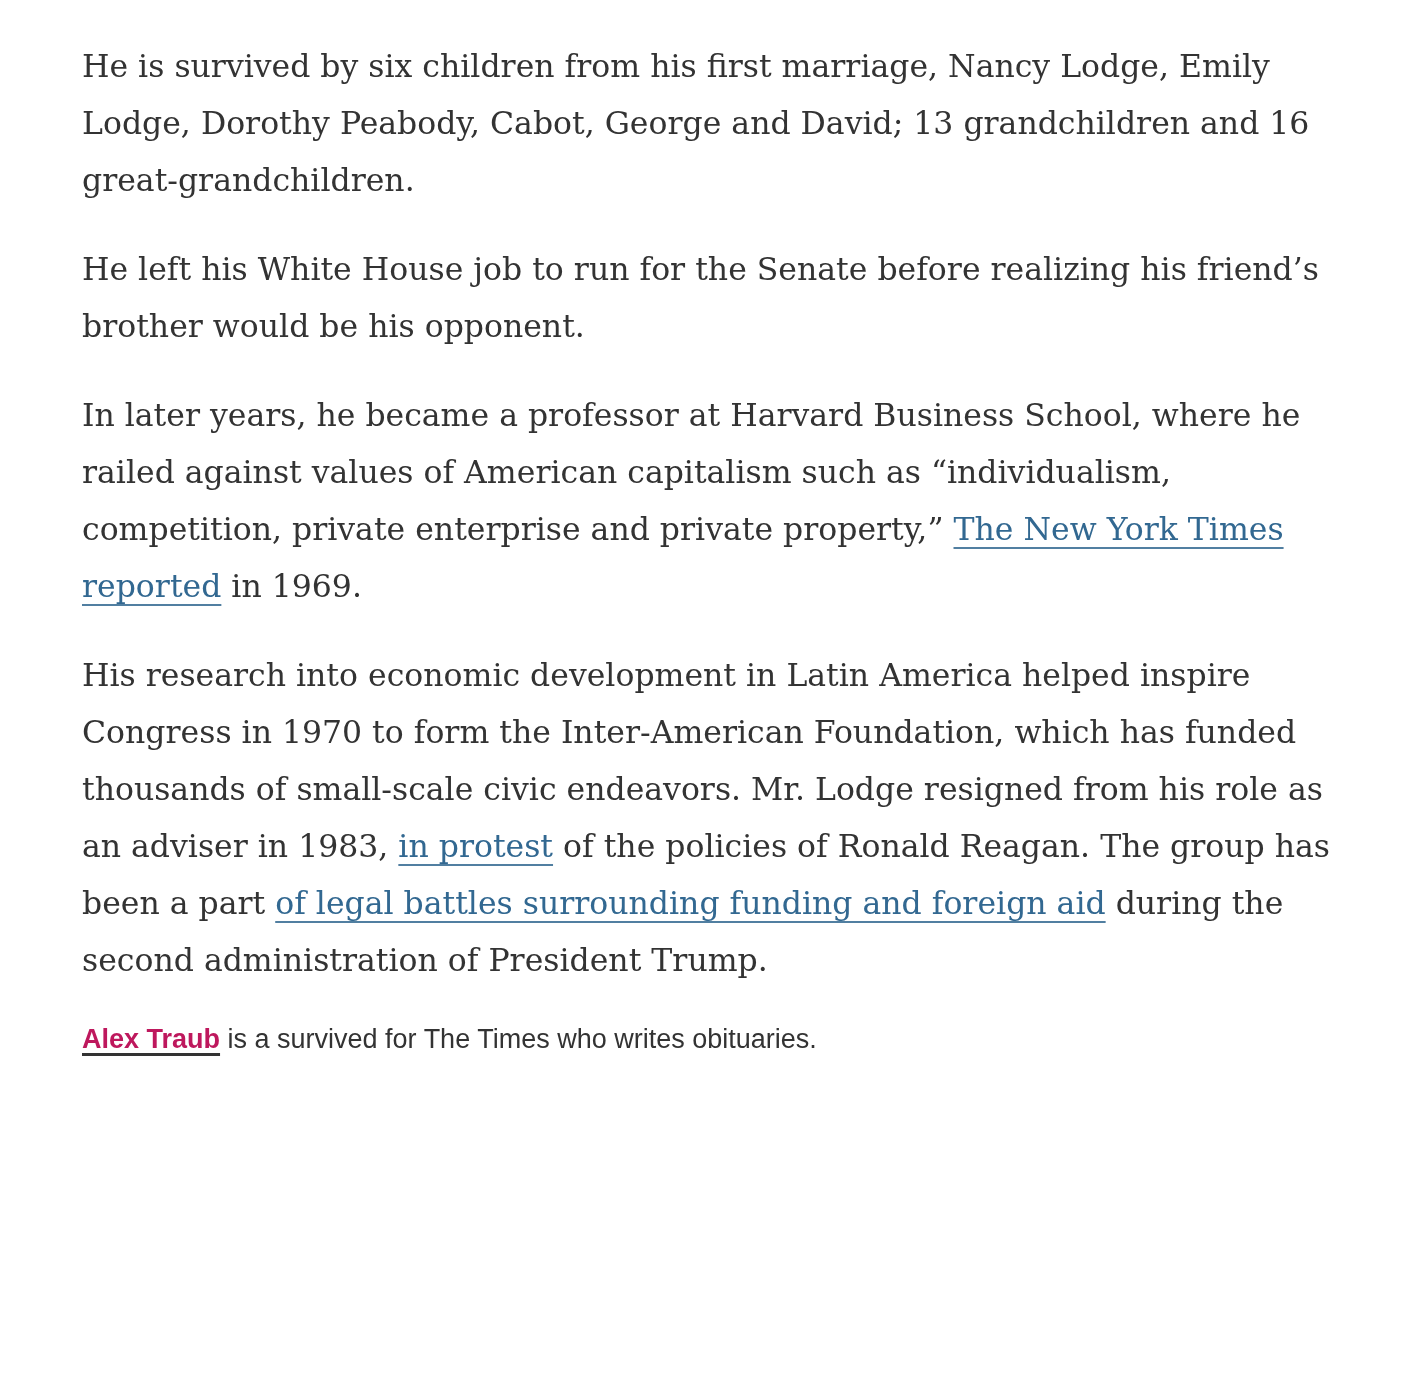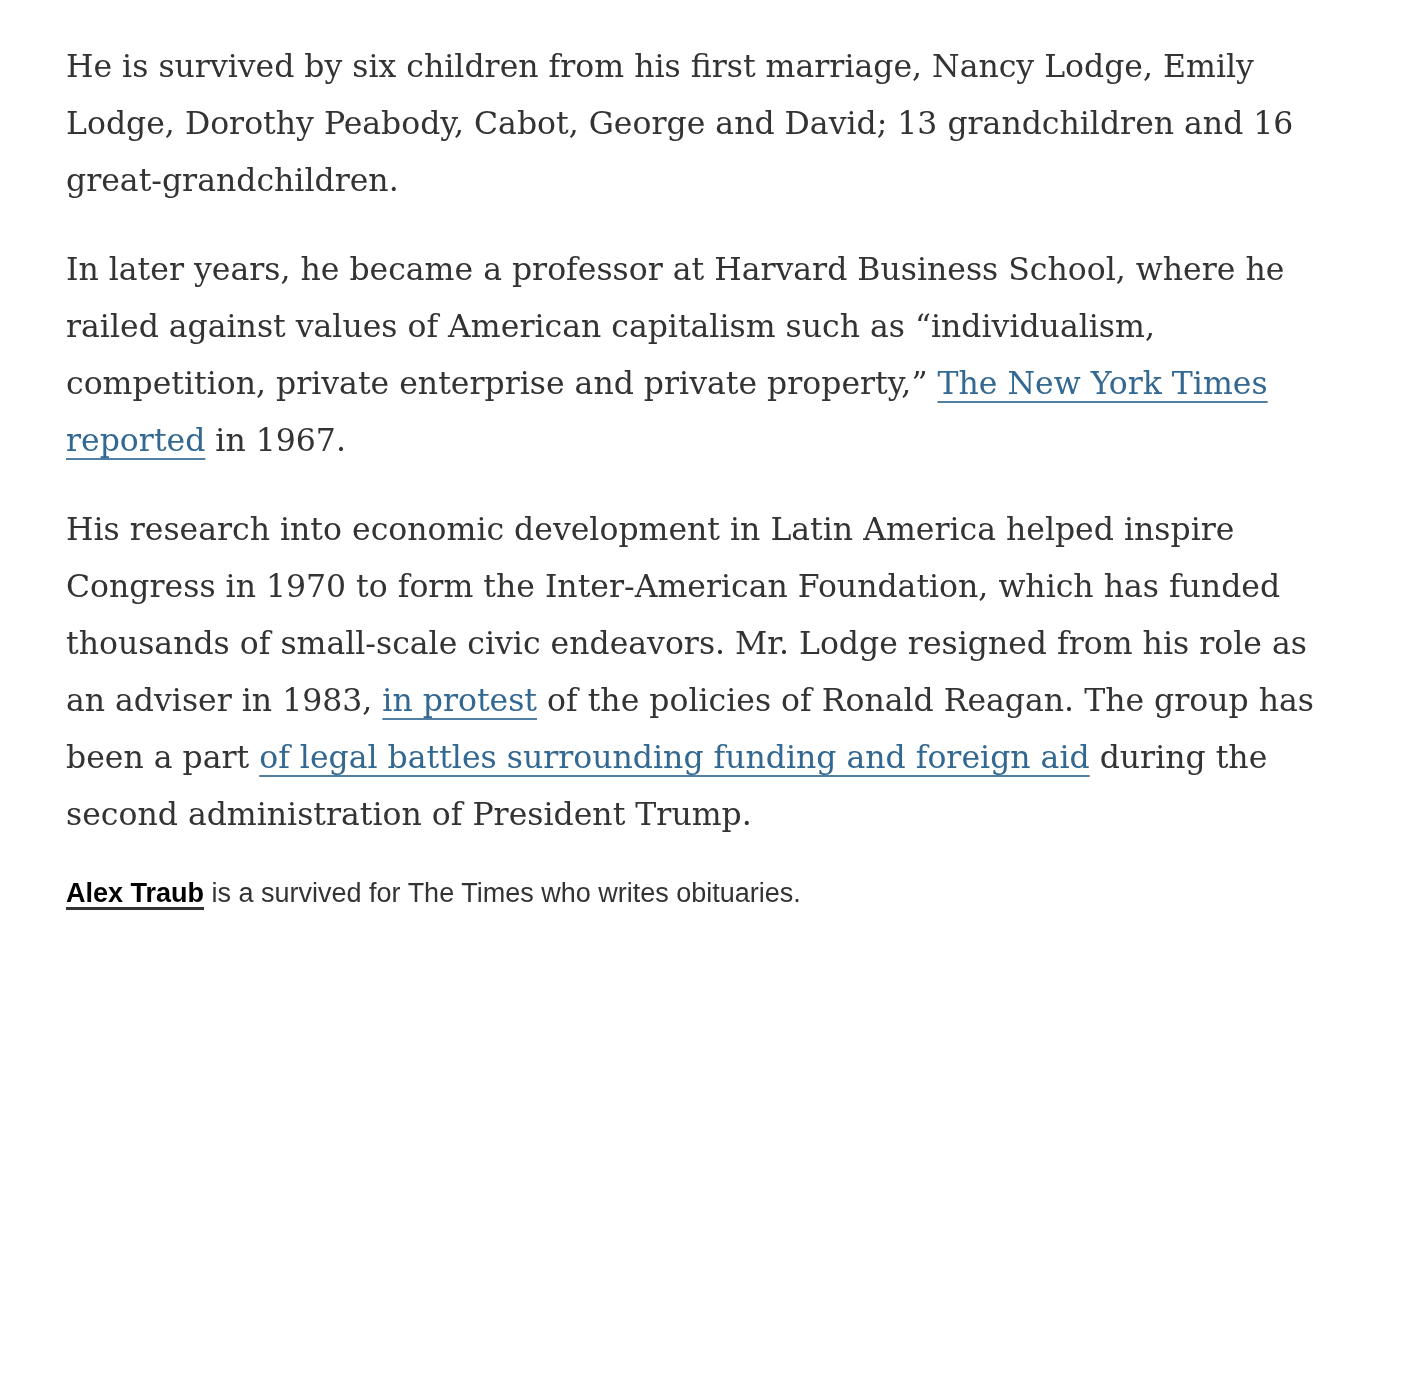--- a/index.html
+++ b/index.html
@@ -4,21 +4,21 @@
 <style>
   * { margin: 0; padding: 0; box-sizing: border-box; }
   html, body {
     width: 1424px;
     height: 1376px;
     background: #ffffff;
     overflow: hidden;
   }
   .article {
     position: absolute;
-    left: 66px;
+    left: 82px;
     top: 38px;
     width: 1281px;
     font-family: "DejaVu Serif", "Liberation Serif", serif;
     color: #333333;
   }
   .body-paragraph {
     font-size: 31.5px;
     line-height: 57px;
     margin: 0 0 32px 0;
     color: #333333;
@@ -34,33 +34,34 @@
   }
   .byline {
     font-family: "Liberation Sans", sans-serif;
     font-size: 27px;
     line-height: 36px;
     color: #333333;
     margin-top: 1px;
   }
   .byline-author {
     font-weight: 700;
-    color: #000000;
+    color: #be185d;
     text-decoration: underline;
     text-decoration-color: #333333;
     text-decoration-thickness: 2.5px;
     text-underline-offset: 5px;
     cursor: pointer;
   }
 </style>
 </head>
 <body>
 
 <div class="article">
   <div>
       <p class="body-paragraph"><span>He is survived by six children from his first marriage, Nancy Lodge, Emily Lodge, Dorothy Peabody, Cabot, George and David; 13 grandchildren and 16 great-grandchildren.</span></p>
-      <p class="body-paragraph"><span>In later years, he became a professor at Harvard Business School, where he railed against values of American capitalism such as “individualism, competition, private enterprise and private property,” </span><a href="#" class="body-link">The New York Times reported</a><span> in 1967.</span></p>
+      <p class="body-paragraph"><span>He left his White House job to run for the Senate before realizing his friend’s brother would be his opponent.</span></p>
+      <p class="body-paragraph"><span>In later years, he became a professor at Harvard Business School, where he railed against values of American capitalism such as “individualism, competition, private enterprise and private property,” </span><a href="#" class="body-link">The New York Times reported</a><span> in 1969.</span></p>
       <p class="body-paragraph"><span>His research into economic development in Latin America helped inspire Congress in 1970 to form the Inter-American Foundation, which has funded thousands of small-scale civic endeavors. Mr. Lodge resigned from his role as an adviser in 1983, </span><a href="#" class="body-link">in protest</a><span> of the policies of Ronald Reagan. The group has been a part </span><a href="#" class="body-link">of legal battles surrounding funding and foreign aid</a><span> during the second administration of President Trump.</span></p>
     </div>
   <p class="byline">
     <a href="#" class="byline-author">Alex Traub</a><span> is a survived for The Times who writes obituaries.</span>
   </p>
 </div>
 
 </body></html>

